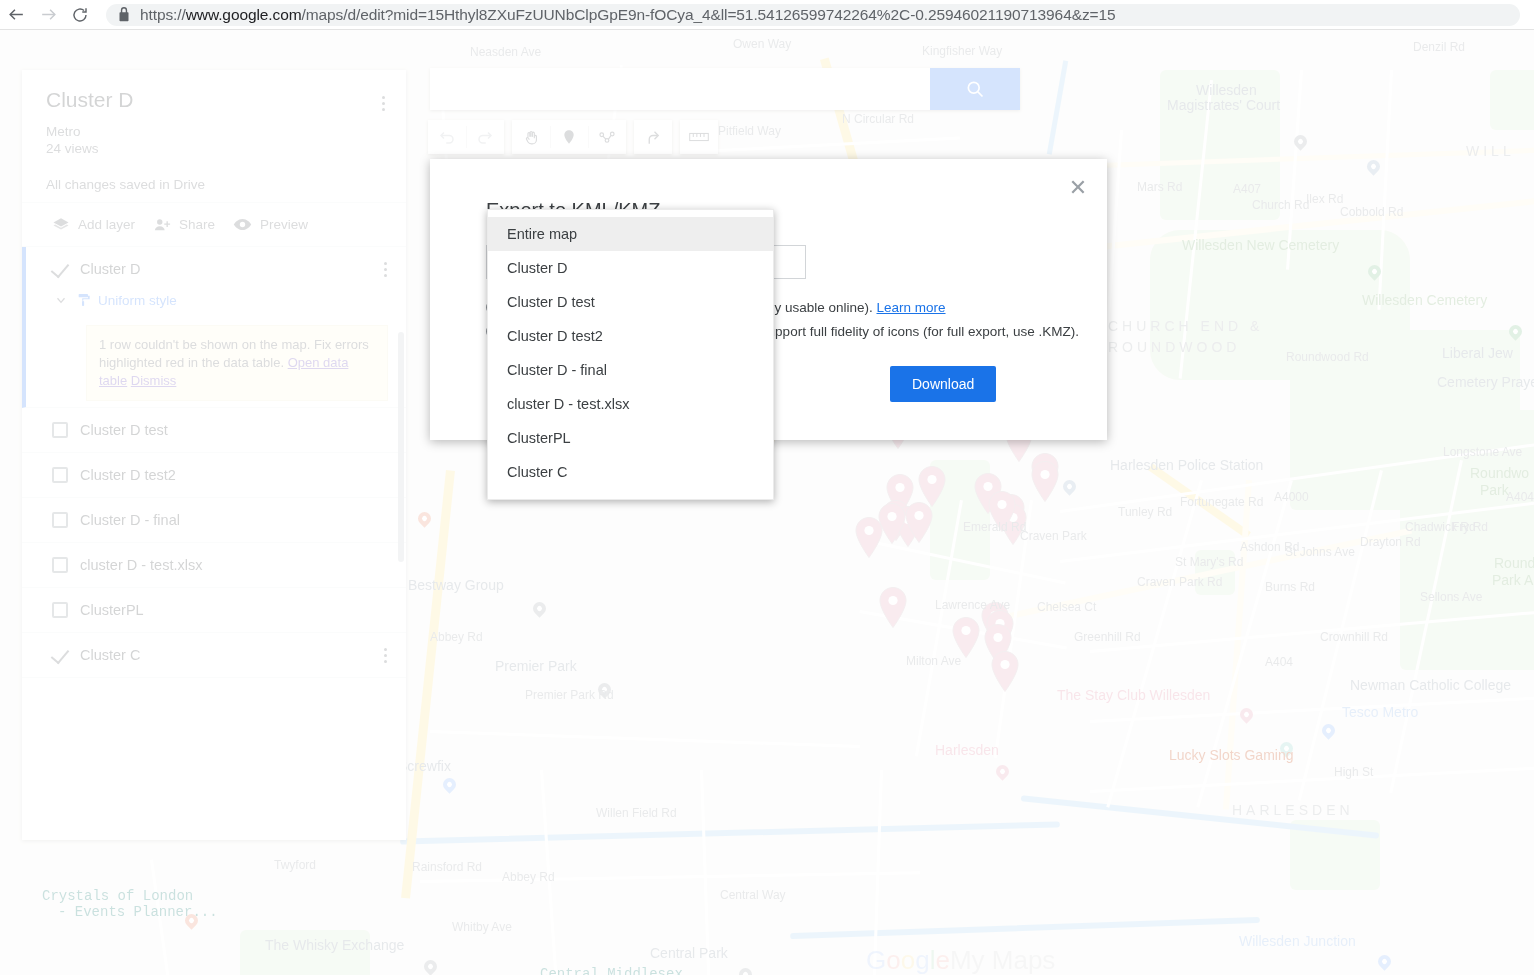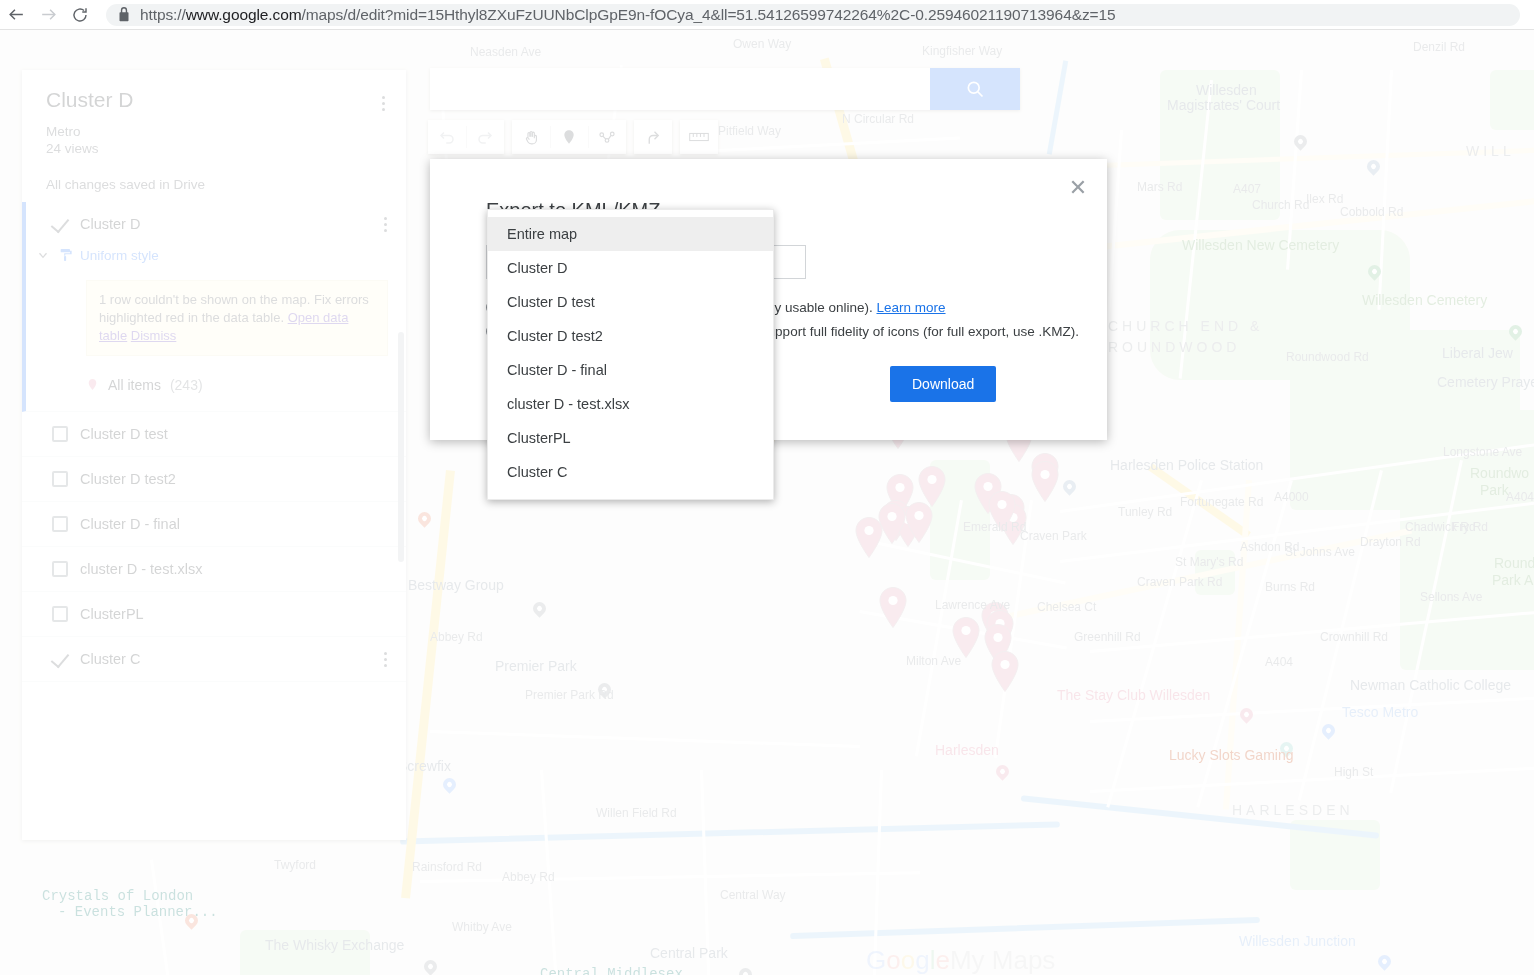--- a/index.html
+++ b/index.html
@@ -146,21 +146,21 @@
   .cbox.checked::after {
     content: ''; position: absolute; left: 1px; top: -3px;
     width: 8px; height: 15px; border: solid #5f6368;
     border-width: 0 2px 2px 0; transform: rotate(40deg);
   }
   .layer-name { font-size: 14.5px; color: #3c4043; }
   .layer-kebab { right: 10px; top: 50%; margin-top: -13px; }
 
   .layer-style {
     display: flex; align-items: center; gap: 6px;
-    padding: 0 0 10px 8px; color: #4285f4; font-size: 13.5px;
+    padding: 0 0 10px 26px; color: #4285f4; font-size: 13.5px;
   }
   .caret {
     width: 18px; height: 18px; display: flex; align-items: center;
     justify-content: center; color: #5f6368;
   }
   #warning-box {
     margin: 6px 18px 6px 60px; background: #fdf8e3;
     border: 1px solid #f1ead0; padding: 10px 12px;
     font-size: 13px; color: #5f6368; line-height: 18px;
   }
@@ -665,20 +665,44 @@
     <div class="kebab" id="header-kebab">
       <span></span>
         <span></span>
         <span></span>
     </div>
     <div id="map-subtitle">Metro</div>
     <div id="map-views">24 views</div>
     <div id="save-status">All changes saved in Drive</div>
   </div>
 
+  <div id="sidebar-actions">
+    <div class="action-btn">
+      <svg width="18" height="18" viewBox="0 0 24 24" fill="currentColor">
+        <path d="M12 3 2 8.5 12 14l10-5.5L12 3z"></path>
+          <path d="M2 12.5 12 18l10-5.5-2.2-1.2L12 15.6 4.2 11.3 2 12.5z" opacity="0.75"></path>
+      </svg>
+      <span>Add layer</span>
+    </div>
+    <div class="action-btn">
+      <svg width="18" height="18" viewBox="0 0 24 24" fill="currentColor">
+        <circle cx="9" cy="8" r="3.6"></circle>
+          <path d="M2.5 19c0-3.3 2.9-5.5 6.5-5.5s6.5 2.2 6.5 5.5H2.5z"></path>
+        <path d="M18 7v3h-3v1.8h3v3h1.8v-3h3V10h-3V7H18z"></path>
+      </svg>
+      <span>Share</span>
+    </div>
+    <div class="action-btn">
+      <svg width="19" height="19" viewBox="0 0 24 24" fill="currentColor">
+        <path d="M12 5C6.5 5 2.5 9.2 1 12c1.5 2.8 5.5 7 11 7s9.5-4.2 11-7c-1.5-2.8-5.5-7-11-7z"></path>
+        <circle cx="12" cy="12" r="3.4" fill="#ffffff"></circle>
+      </svg>
+      <span>Preview</span>
+    </div>
+  </div>
 
   <div class="layer selected">
     <div class="layer-row">
       <div class="cbox checked"></div>
       <div class="layer-name">Cluster D</div>
       <div class="kebab layer-kebab" style="position:absolute;">
         <span></span>
           <span></span>
           <span></span>
       </div>
@@ -694,27 +718,20 @@
           <path d="M18 5.5h2.5V11H11v2.2H9.3V9.3H18V5.5z"></path>
         <rect x="9" y="13.5" width="3.2" height="7.5" rx="1.2"></rect>
       </svg>
       <span>Uniform style</span>
     </div>
     <div id="warning-box">
       <span>1 row couldn't be shown on the map. Fix errors highlighted red in the data table.</span>
       <a href="#">Open data table</a>
       <a href="#">Dismiss</a>
     </div>
-    <div id="all-items">
-      <svg width="13" height="17" viewBox="0 0 24 24" fill="#e8a0b4">
-        <path d="M12 2C8.1 2 5 5.1 5 9c0 5.2 7 13 7 13s7-7.8 7-13c0-3.9-3.1-7-7-7z"></path>
-      </svg>
-      <span>All items</span>
-      <span class="count">(243)</span>
-    </div>
   </div>
 
   <div class="layer">
     <div class="layer-row">
       <div class="cbox"></div>
       <div class="layer-name">Cluster D test</div>
     </div>
   </div>
   <div class="layer">
     <div class="layer-row">

